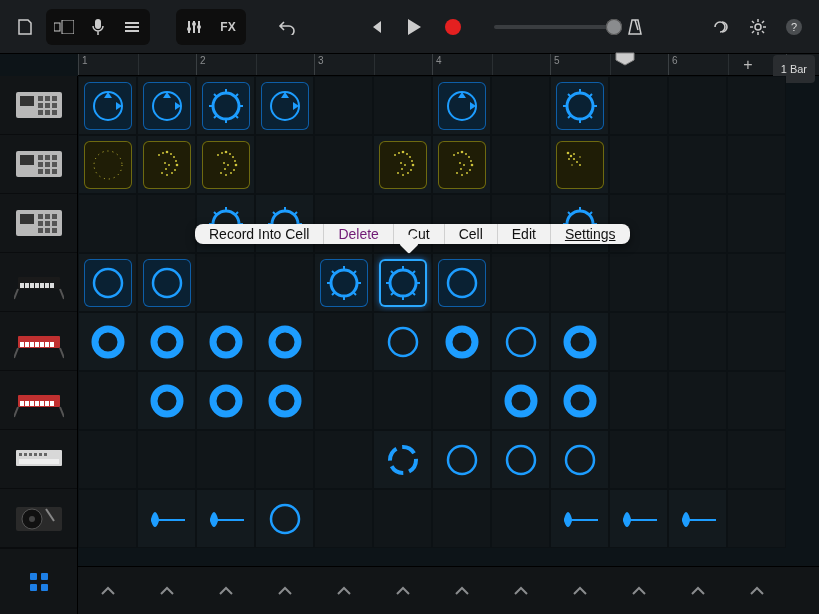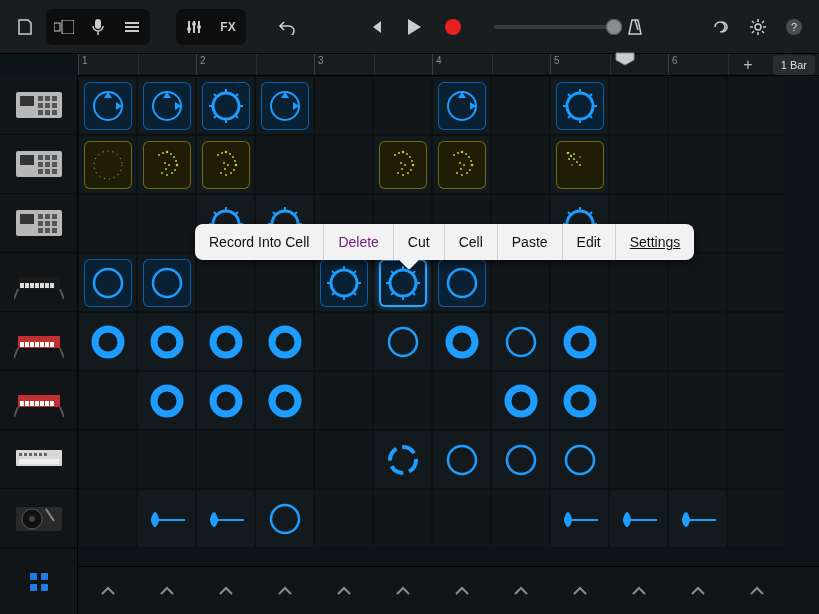--- a/index.html
+++ b/index.html
@@ -70,21 +70,21 @@
     pointer-events:none;
   }
   .ruler .add-btn{
     position:absolute; right:62px; top:2px;
     width:18px; height:18px;
     display:flex; align-items:center; justify-content:center;
     color:#bbb; font-size:16px;
   }
   .ruler .bar-chip{
     position:absolute; right:4px; top:1px;
-    height:20px; padding:0 8px;
+    height:28px; padding:0 8px;
     background:#2a2d30; border-radius:4px;
     font-size:11px; color:#ddd;
     display:flex; align-items:center;
   }
 
   
   .sidebar {
     position:absolute; left:0; top:76px; bottom:0;
     width:78px;
     background:#121517;
@@ -145,21 +145,21 @@
   .col-trigger{
     width:59px; height:48px;
     display:flex; align-items:center; justify-content:center;
     color:#6a6f72;
   }
 
   
   .ctx-menu{
     position:absolute;
     left:195px; top:224px;
-    height:36px;
+    height:20px;
     background:#f2f2f2;
     border-radius:8px;
     box-shadow:0 3px 8px rgba(0,0,0,.5);
     display:flex;
     align-items:center;
     font-size:14px;
     color:#111;
     z-index:50;
   }
   .ctx-item{
@@ -928,16 +928,15 @@
       </svg>
     </div>
   </div>
 
 <div class="ctx-menu">
   <div class="ctx-tail"></div>
 <div class="ctx-item">Record Into Cell</div>
     <div class="ctx-item danger">Delete</div>
     <div class="ctx-item">Cut</div>
     <div class="ctx-item">Cell</div>
-    <div class="ctx-item">Paste</div>
     <div class="ctx-item">Edit</div>
     <div class="ctx-item">Settings</div>
   </div>
 
 </body></html>

